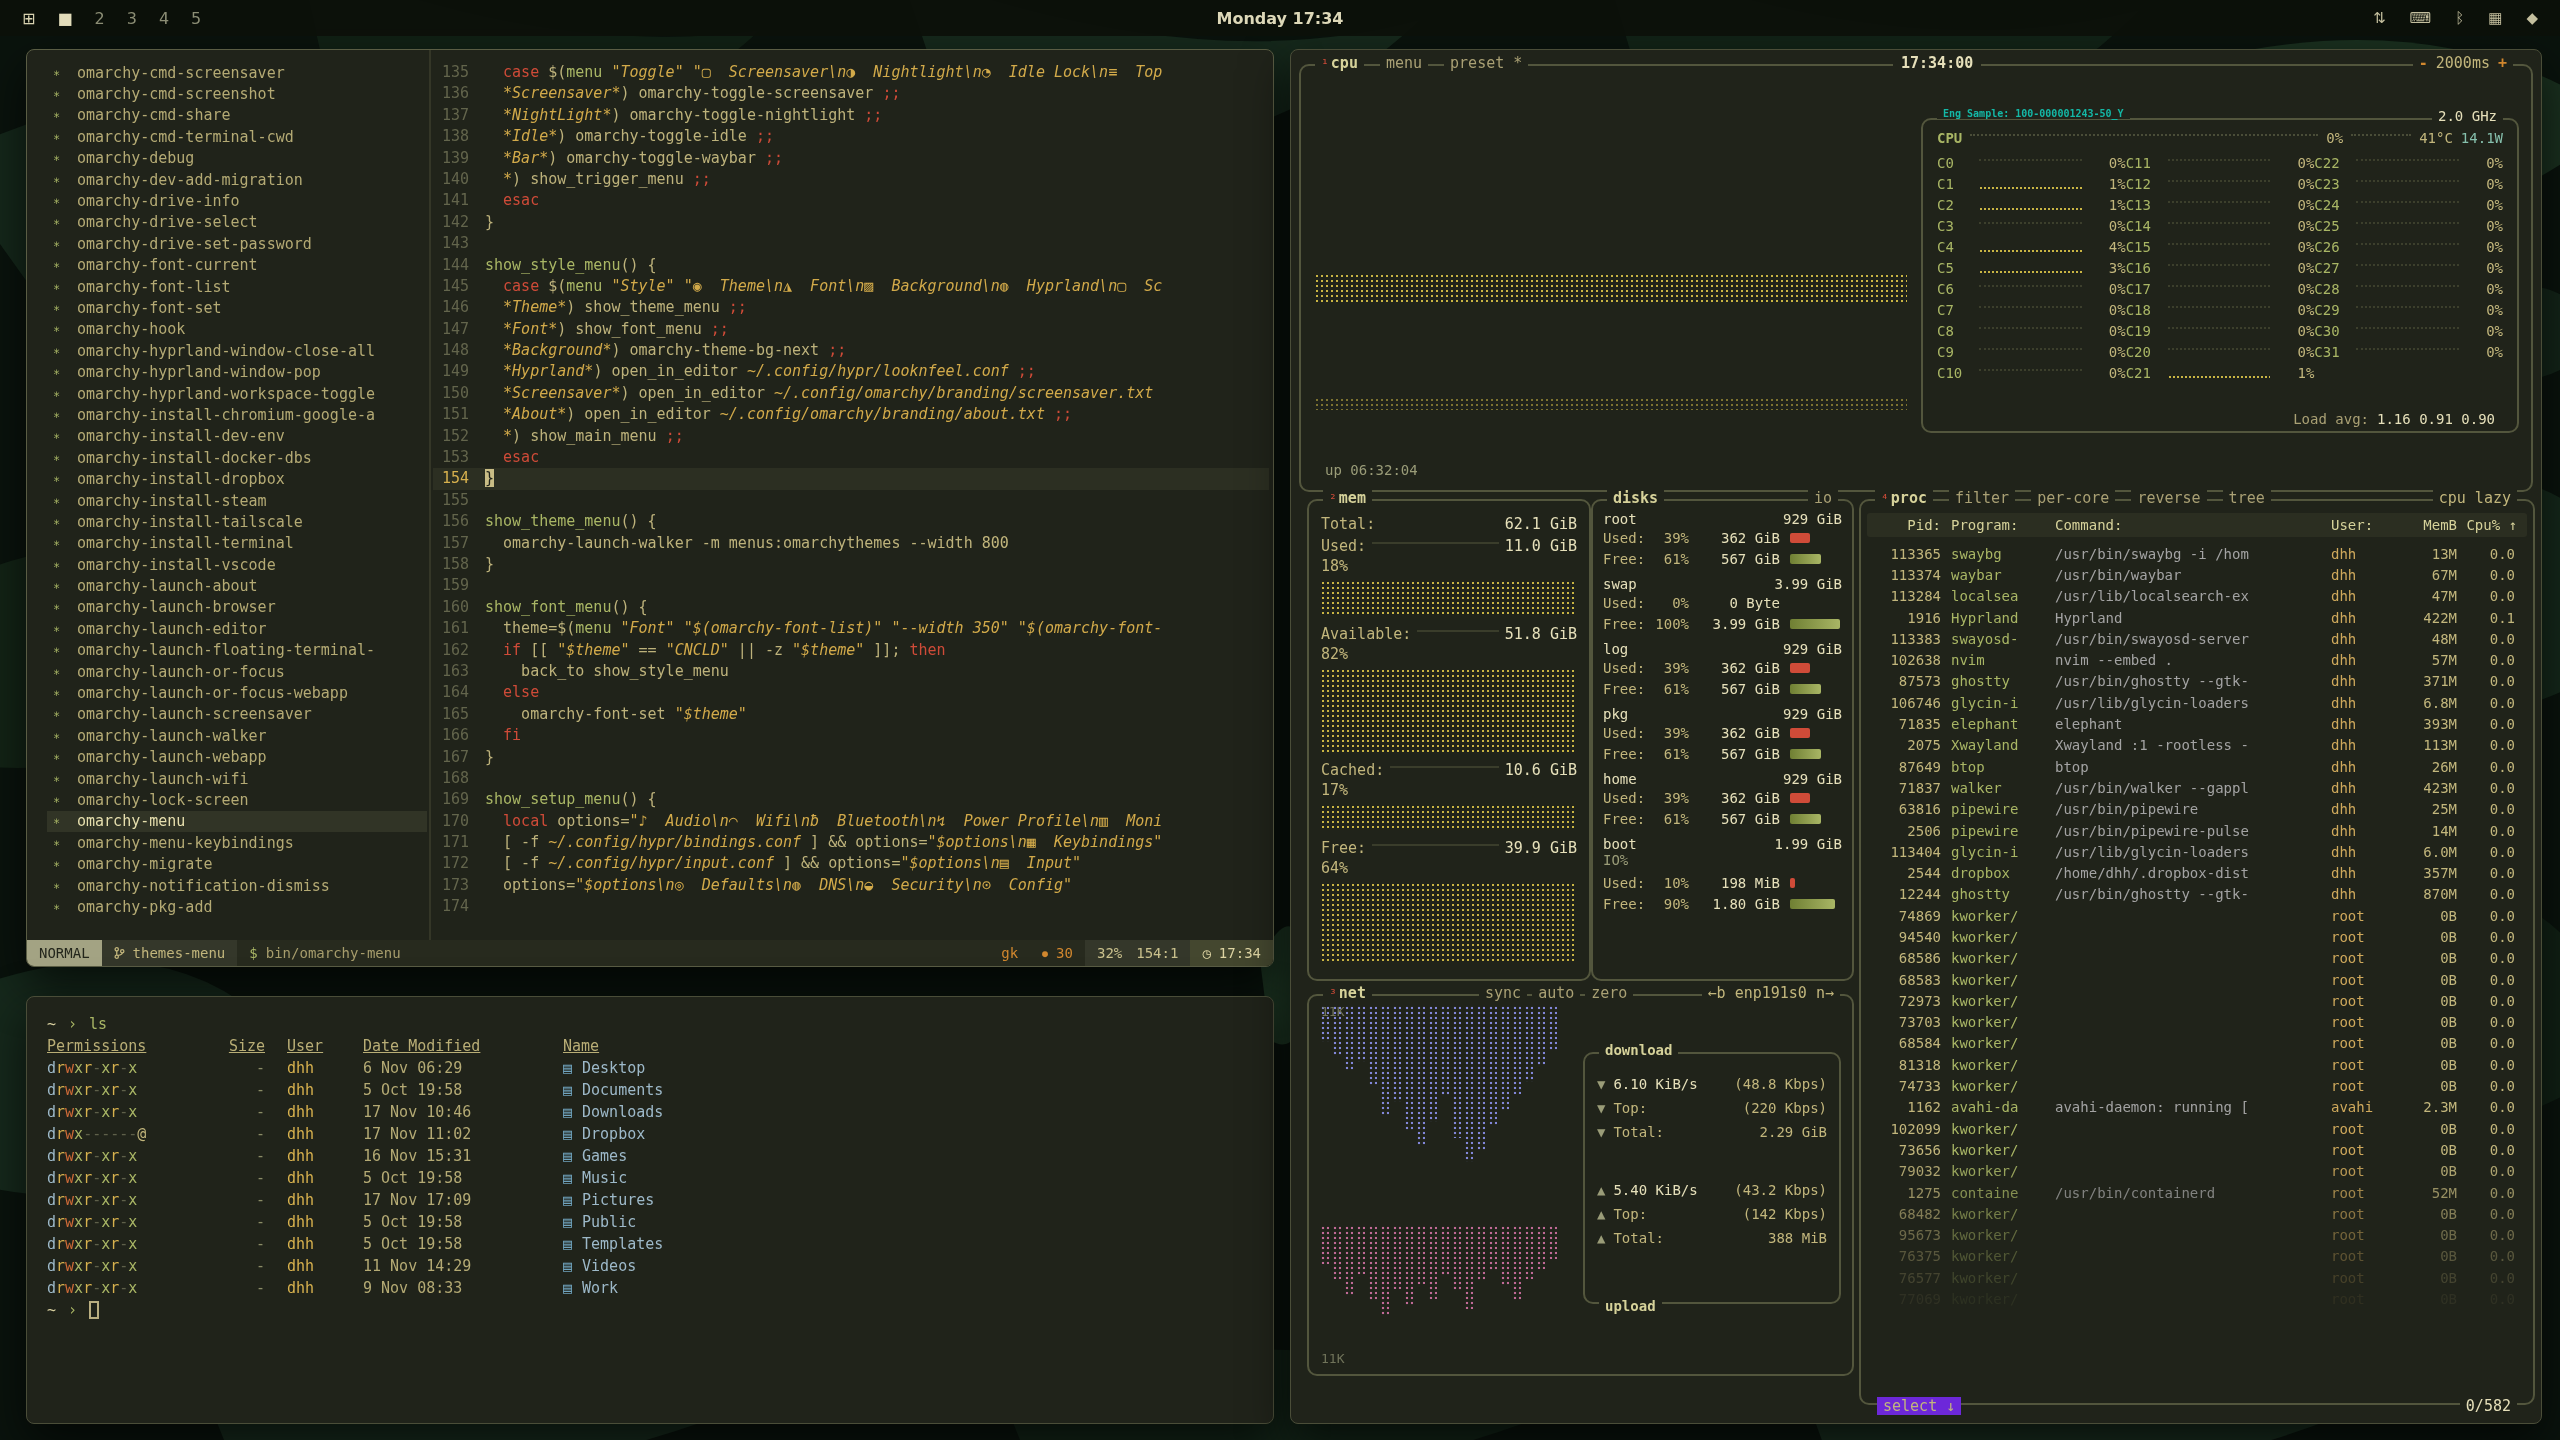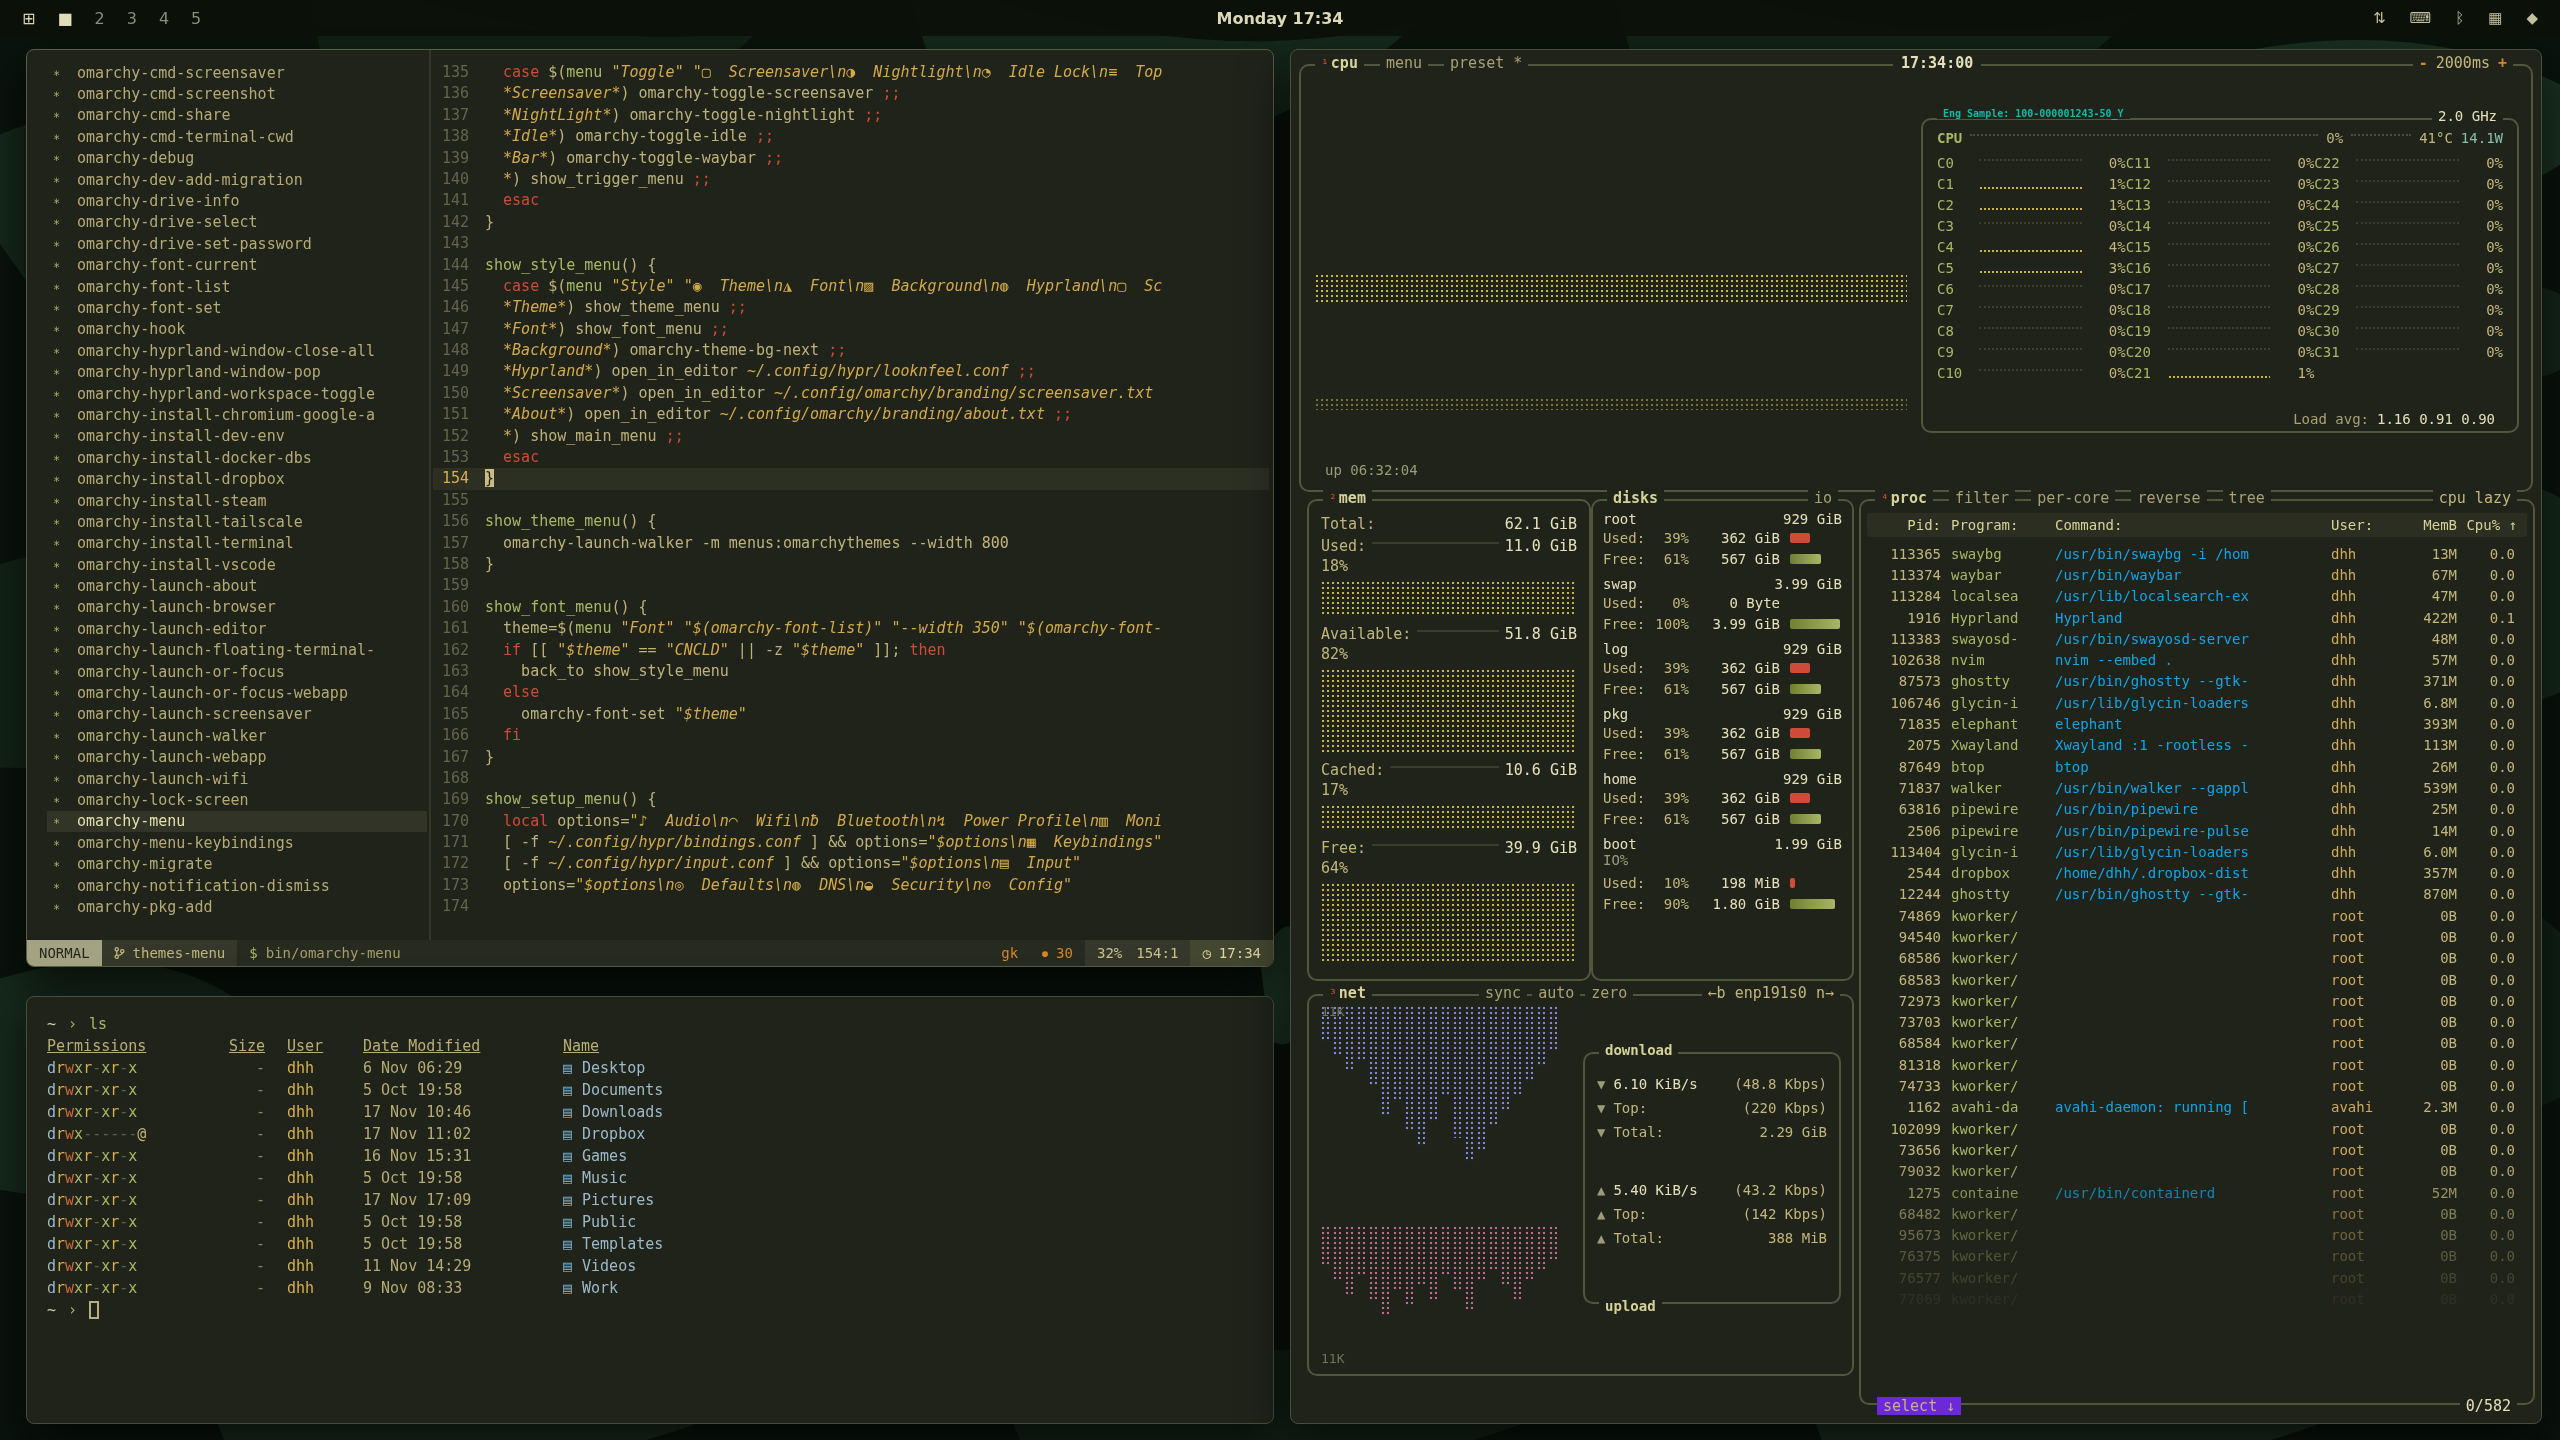--- a/index.html
+++ b/index.html
@@ -152,21 +152,21 @@
 
 .proc-mode{position:absolute;top:-12px;right:16px;background:#20231a;padding:0 6px;color:#c2b67c}
 .proc-cols{position:absolute;left:6px;right:6px;top:12px;height:24px;background:#2b2e21;display:grid;grid-template-columns:78px 104px 1fr 66px 60px 64px;align-items:center;font-size:14px;color:#d6d29a;padding:0 6px;border-radius:3px}
 .proc-cols .ph-pid{text-align:right;padding-right:10px}
 .proc-cols .ph-mem{text-align:right}
 .proc-cols .ph-cpu{text-align:right;padding-right:4px}
 #proc-rows{position:absolute;left:6px;right:6px;top:42px;bottom:14px;overflow:hidden;font-size:14px}
 .prow{display:grid;grid-template-columns:78px 104px 1fr 66px 60px 64px;height:21.3px;align-items:center;padding:0 6px}
 .pc-pid{text-align:right;padding-right:10px;color:#c2b67c}
 .pc-prog{color:#a9b665}
-.pc-cmd{color:#0ea5e9;white-space:nowrap;overflow:hidden}
+.pc-cmd{color:#a3a3a3;white-space:nowrap;overflow:hidden}
 .pc-user{color:#cfa95c}
 .pc-mem{text-align:right;color:#c2b67c}
 .pc-cpu{text-align:right;color:#c2b67c;padding-right:6px}
 .proc-foot-l{position:absolute;bottom:-12px;left:16px;background:#6d28d9;padding:0 6px;color:#c2b67c}
 .proc-foot-r{position:absolute;bottom:-12px;right:16px;background:#20231a;padding:0 6px;color:#e6e0ba}
 </style>
 </head>
 <body>
 
 <div class="screen">
@@ -1178,21 +1178,21 @@
             <span class="pc-cmd">btop</span>
             <span class="pc-user">dhh</span>
             <span class="pc-mem">26M</span>
             <span class="pc-cpu">0.0</span>
           </div>
           <div class="prow">
             <span class="pc-pid">71837</span>
             <span class="pc-prog">walker</span>
             <span class="pc-cmd">/usr/bin/walker --gappl</span>
             <span class="pc-user">dhh</span>
-            <span class="pc-mem">539M</span>
+            <span class="pc-mem">423M</span>
             <span class="pc-cpu">0.0</span>
           </div>
           <div class="prow">
             <span class="pc-pid">63816</span>
             <span class="pc-prog">pipewire</span>
             <span class="pc-cmd">/usr/bin/pipewire</span>
             <span class="pc-user">dhh</span>
             <span class="pc-mem">25M</span>
             <span class="pc-cpu">0.0</span>
           </div>

